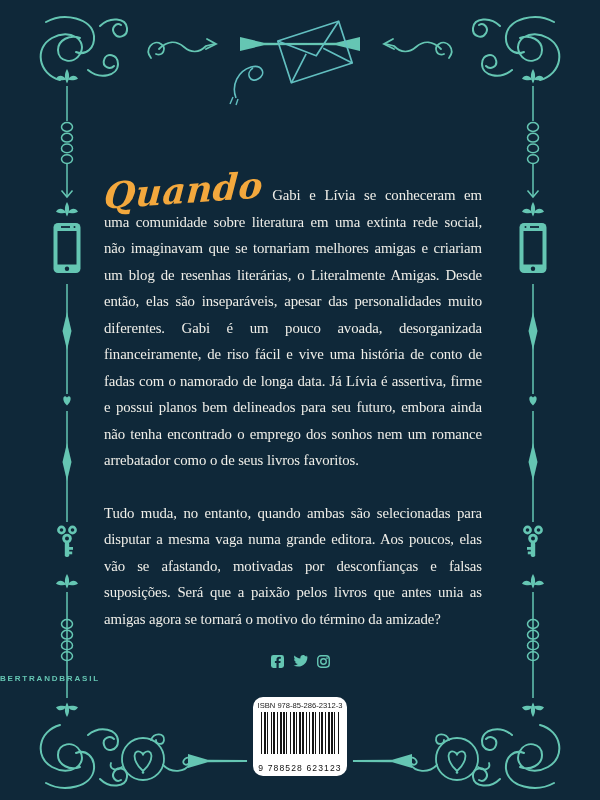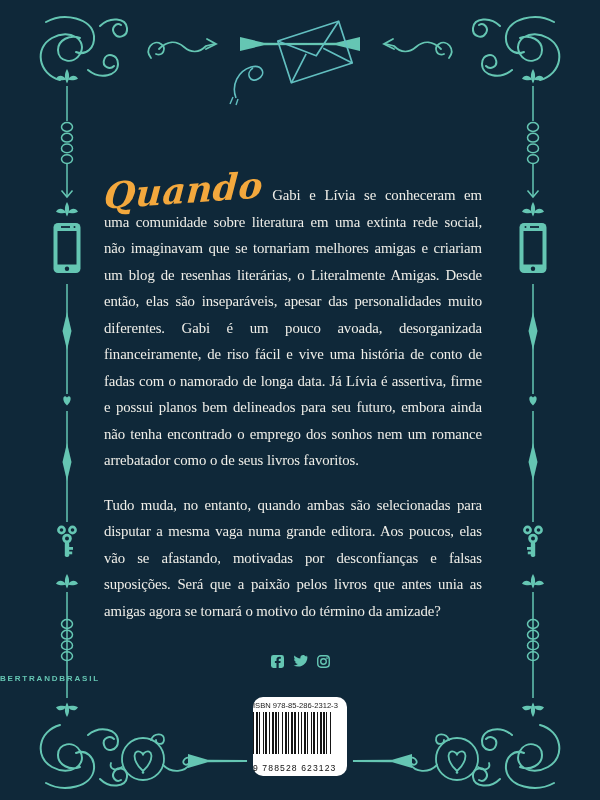--- a/index.html
+++ b/index.html
@@ -2,34 +2,34 @@
 <html><head>
 <meta charset="utf-8">
 <style>
   html,body{margin:0;padding:0;background:#0f2839;}
   .cover{position:relative;width:600px;height:800px;background:#0f2839;overflow:hidden;
          font-family:"Liberation Serif",serif;}
   svg.deco{position:absolute;left:0;top:0;width:600px;height:800px;pointer-events:none;}
 
   .blurb{position:absolute;left:104px;top:182px;width:378px;color:#f0efe9;}
   .blurb p{margin:0;font-size:14.8px;line-height:26.5px;text-align:justify;letter-spacing:-0.1px;}
-  .blurb p + p{margin-top:18px;}
+  .blurb p + p{margin-top:26px;}
   .lead{display:inline-block;font-family:"DejaVu Serif",serif;font-style:italic;font-weight:700;
         font-size:36px;color:#f3a83d;line-height:0;vertical-align:-3px;margin-right:9px;
         transform:rotate(-4deg) skewX(-8deg);letter-spacing:0.5px;}
 
   .social{position:absolute;top:655px;left:0;width:100%;display:flex;justify-content:center;
           gap:9px;align-items:center;}
   .social svg{display:block;}
   .publisher{position:absolute;top:674px;left:0;width:100%;text-align:left;color:#65c6b3;
              font-family:"Liberation Sans",sans-serif;font-size:8px;font-weight:bold;
              letter-spacing:1.8px;}
 
   .barcode{position:absolute;top:697px;left:253px;width:94px;height:79px;background:#ffffff;
-           border-radius:10px;display:flex;flex-direction:column;
+           border-radius:10px;display:flex;flex-direction:column;align-items:center;
            padding:4px 0 3px;box-sizing:border-box;}
   .isbn{font-family:"Liberation Sans",sans-serif;font-size:7.6px;color:#1a1a1a;white-space:nowrap;}
   .bars{width:78px;height:46px;margin-top:2px;
         background:repeating-linear-gradient(90deg,#151515 0 1.5px,#ffffff 1.5px 2.8px,
         #151515 2.8px 4.8px,#ffffff 4.8px 6.2px,#151515 6.2px 7.2px,#ffffff 7.2px 9.6px);}
   .ean{font-family:"Liberation Sans",sans-serif;font-size:8.6px;color:#111111;
        letter-spacing:1.1px;margin-top:9px;white-space:nowrap;}
 </style>
 </head>
 <body>

